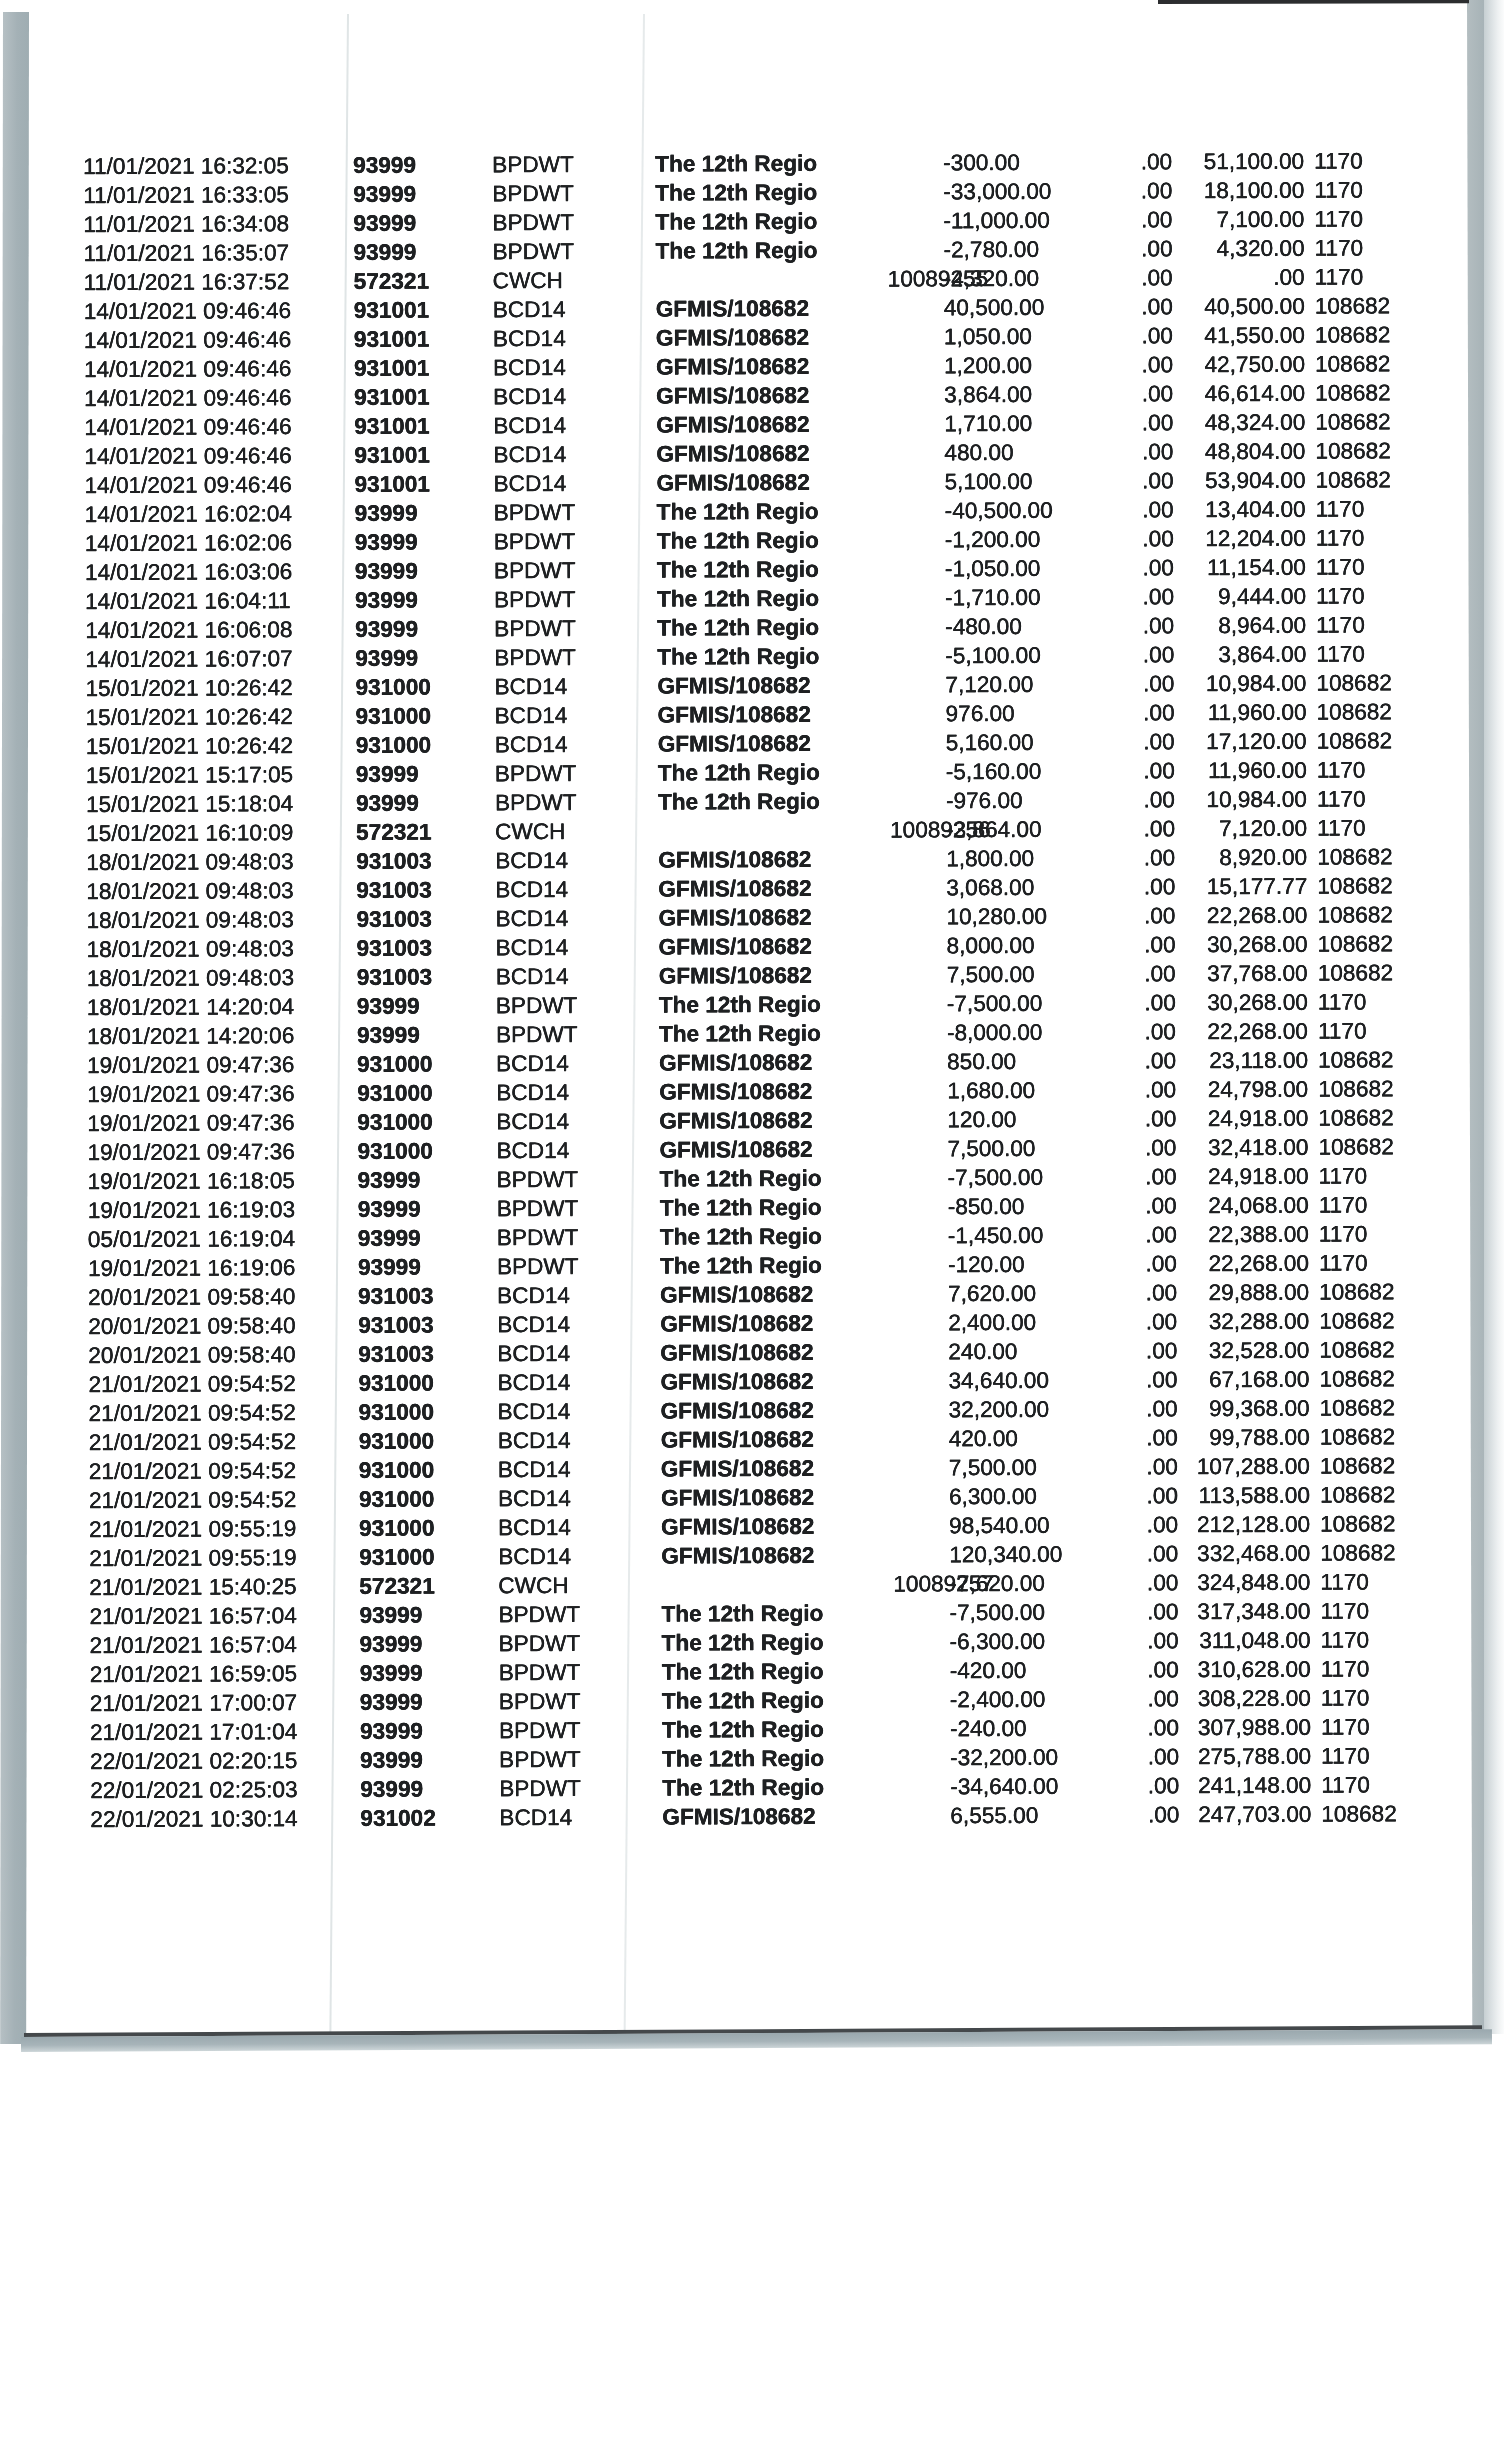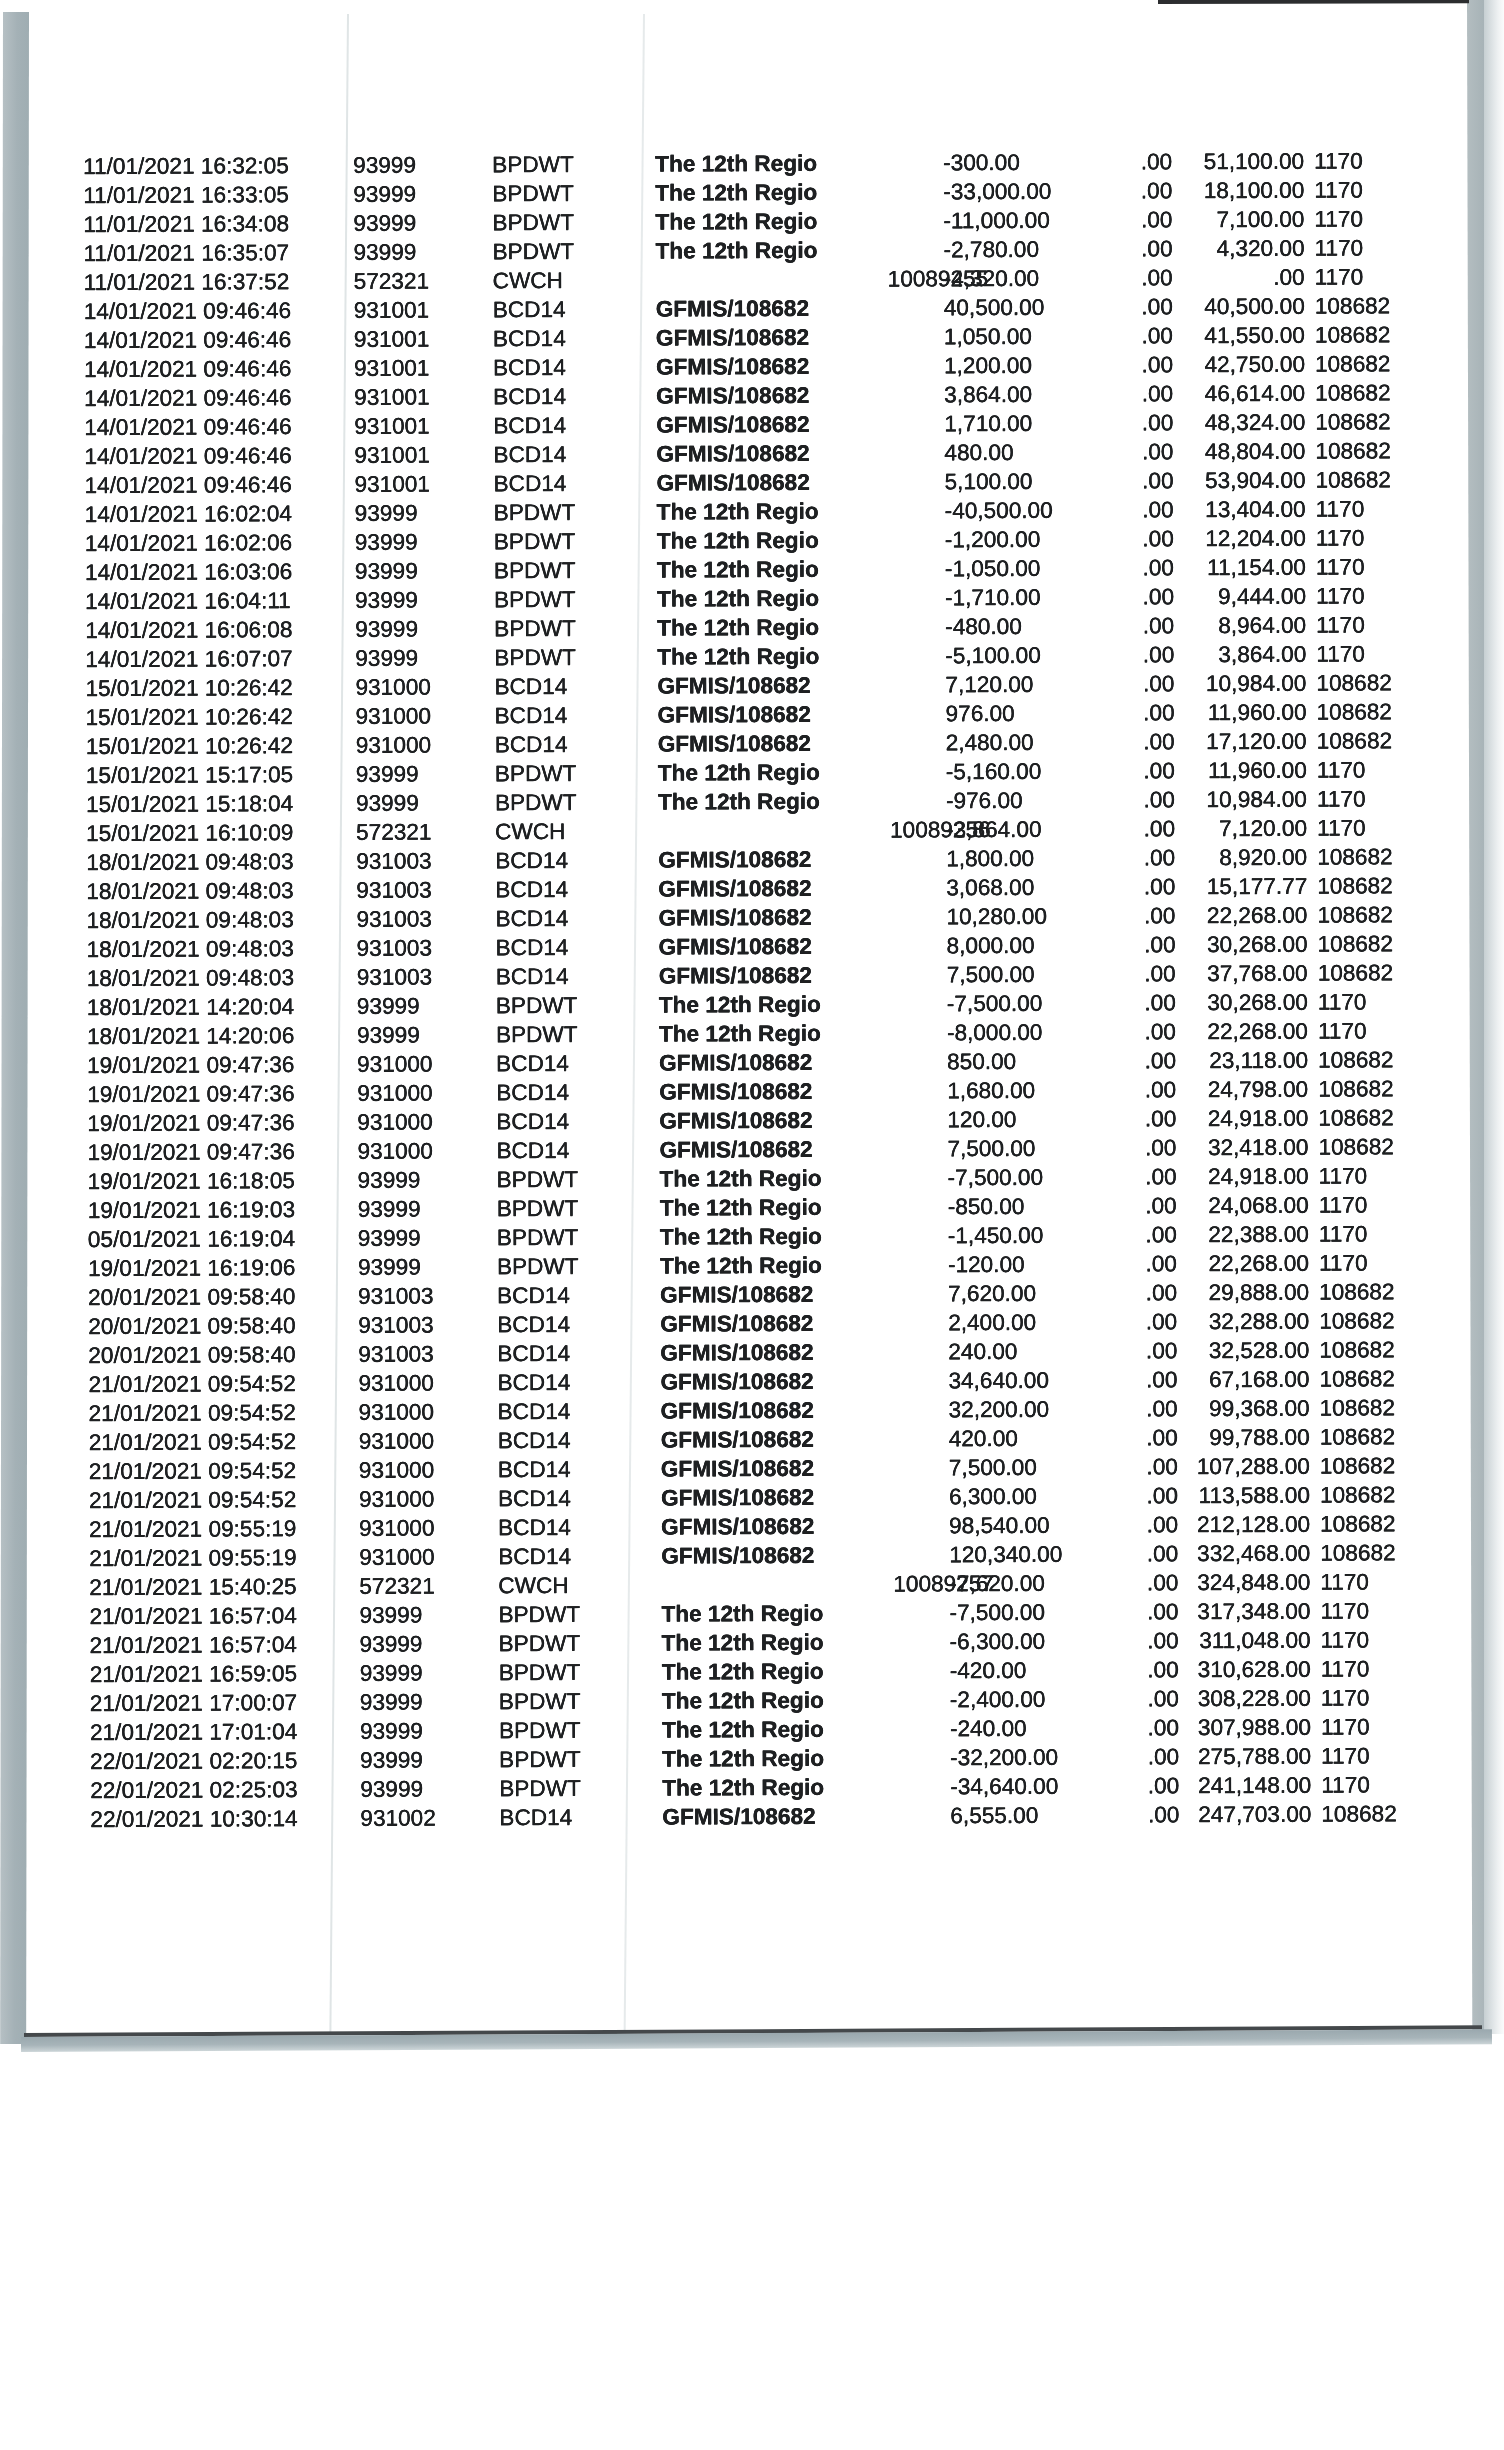--- a/index.html
+++ b/index.html
@@ -48,21 +48,21 @@
     position:absolute;left:0;top:149px;width:1504px;
     transform:rotate(-0.25deg);transform-origin:50% 0;
   }
   .row{position:relative;height:29px;}
   .c{
     position:absolute;top:0;line-height:29px;font-size:22.6px;
     color:#1e2022;white-space:nowrap;
     text-shadow:0.3px 0 0 currentColor,0 0.3px 0 currentColor;
   }
   .c-dt  {left:83px;  width:222px;}
-  .c-acct{left:353px; width:100px;}
+  .c-acct{left:353px; width:100px;font-weight:bold;}
   .c-code{left:492px; width:117px;}
   .c-desc{left:655px; width:193px;font-weight:bold;}
   .c-ref {left:887px; width:103px;}
   .c-amt {left:943px;width:178px;}
   .c-cents{left:1130px;width:42px;text-align:right;}
   .c-bal {left:1175px;width:129px;text-align:right;}
   .c-br  {left:1314px;width:104px;}
 </style>
 </head>
 <body>
@@ -295,21 +295,21 @@
     <span class="c c-cents">.00</span>
     <span class="c c-bal">11,960.00</span>
     <span class="c c-br">108682</span>
   </div>
       <div class="row">
     <span class="c c-dt">15/01/2021 10:26:42</span>
     <span class="c c-acct">931000</span>
     <span class="c c-code">BCD14</span>
     <span class="c c-desc">GFMIS/108682</span>
     <span class="c c-ref"></span>
-    <span class="c c-amt">2,480.00</span>
+    <span class="c c-amt">5,160.00</span>
     <span class="c c-cents">.00</span>
     <span class="c c-bal">17,120.00</span>
     <span class="c c-br">108682</span>
   </div>
       <div class="row">
     <span class="c c-dt">15/01/2021 15:17:05</span>
     <span class="c c-acct">93999</span>
     <span class="c c-code">BPDWT</span>
     <span class="c c-desc">The 12th Regio</span>
     <span class="c c-ref"></span>

